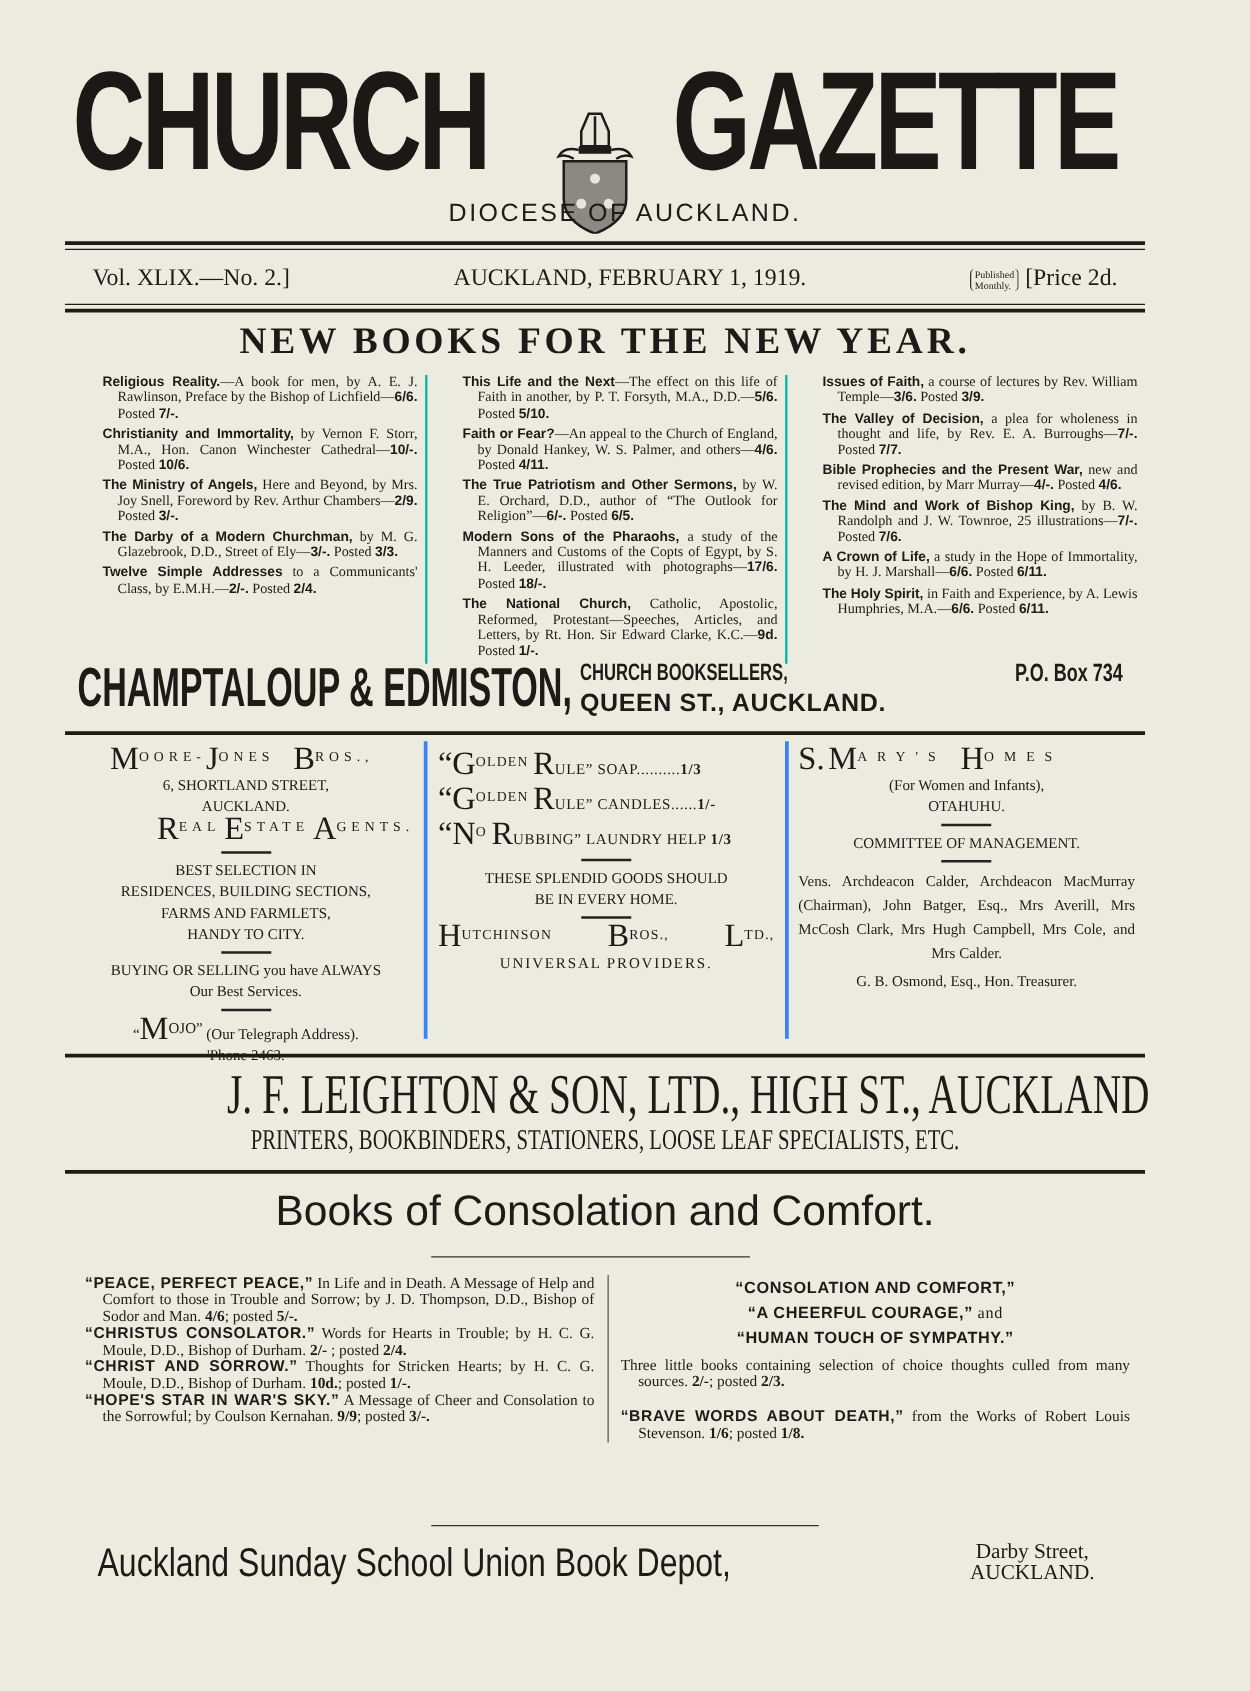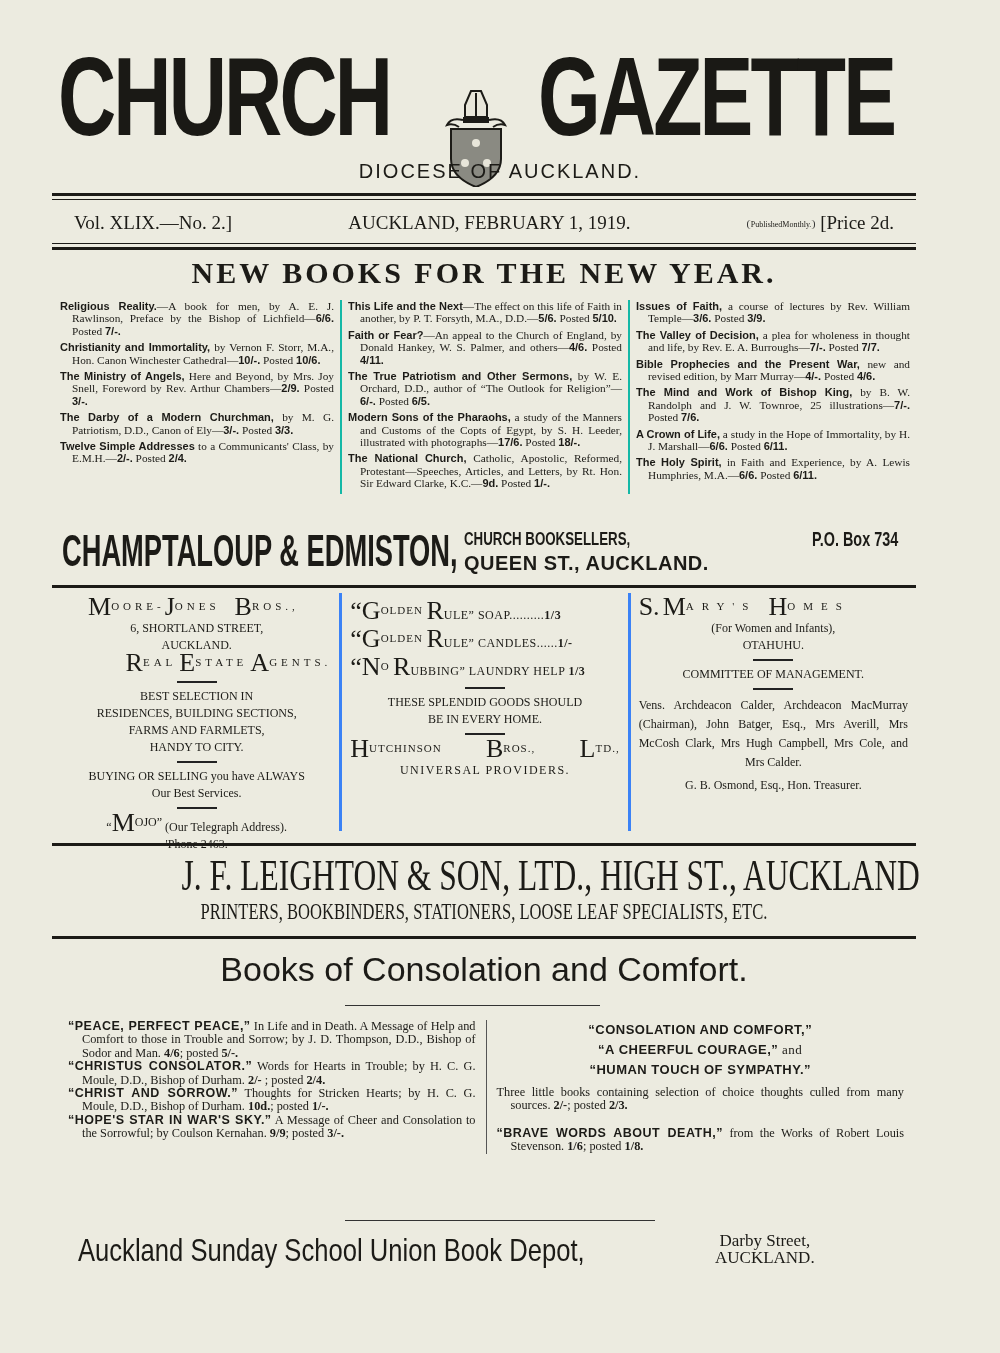--- a/index.html
+++ b/index.html
@@ -28,31 +28,31 @@
     font-family: "Liberation Sans", sans-serif; font-size: 20px; letter-spacing: 2px;
   }
   .rule { position: absolute; left: 52px; width: 864px; background: #1c1b17; }
 
   .volline {
     position: absolute; top: 212px; left: 52px; width: 864px;
     display: flex; justify-content: space-between; align-items: center;
     font-size: 19px; padding: 0 22px; box-sizing: border-box;
     font-family: "Liberation Serif", serif;
   }
-  .pubmon { display: inline-flex; flex-direction: row; font-size: 8px; line-height: 9px; text-align:left; border-left: 1px solid #333; border-right:1px solid #333; border-radius: 4px; padding: 0 3px; vertical-align: middle; }
+  .pubmon { display: inline-flex; flex-direction: column; font-size: 8px; line-height: 9px; text-align:left; border-left: 1px solid #333; border-right:1px solid #333; border-radius: 4px; padding: 0 3px; vertical-align: middle; }
 
   .books-title {
     position: absolute; top: 256px; left: 52px; width: 864px; text-align: center;
     font-family: "Liberation Serif", serif; font-weight: bold; font-size: 30px; letter-spacing: 3px;
   }
 
   .cols3 { position: absolute; top: 300px; left: 54px; width: 862px; display: flex; }
   .col3 { flex: 1; padding: 0 6px; box-sizing: border-box; }
   .col3 + .col3 { border-left: 2px solid #14b8a6; }
-  .bk { font-size: 11.3px; line-height: 12.4px; margin-bottom: 4px; text-align: justify; padding-left: 12px; text-indent: -12px; }
+  .bk { font-size: 11.3px; line-height: 12.4px; margin-bottom: 4px; text-align: justify; padding-left: 12px; text-indent: -12px; margin-left: 22px; }
   .bk b { font-family: "Liberation Sans", sans-serif; font-size: 11px; }
 
   .champ { position: absolute; top: 528px; left: 62px; width: 860px; height: 50px; }
   .champ-name {
     position: absolute; left: 0; top: 0; font-family: "Liberation Sans", sans-serif; font-weight: bold;
     font-size: 44px; line-height: 46px; transform: scaleX(0.62); transform-origin: left top; white-space: nowrap;
   }
   .champ-sub1 { position: absolute; left: 402px; top: 0; font-family:"Liberation Sans",sans-serif; font-size: 19px; transform: scaleX(0.7); transform-origin:left top; white-space:nowrap; font-weight:bold; }
   .champ-sub2 { position: absolute; left: 402px; top: 24px; font-family:"Liberation Sans",sans-serif; font-weight:bold; font-size: 20px; white-space:nowrap; letter-spacing: 0.5px;}
   .champ-po { position: absolute; left: 750px; top: 0; font-family:"Liberation Sans",sans-serif; font-weight:bold; font-size: 20px; transform: scaleX(0.72); transform-origin:left top; white-space:nowrap; }
@@ -75,21 +75,21 @@
   .cols2 { position: absolute; top: 1020px; left: 58px; width: 856px; display: flex; }
   .col2 { flex: 1; padding: 0 10px; box-sizing: border-box; }
   .col2 + .col2 { border-left: 1px solid #555; }
   .cb { font-size: 12.3px; line-height: 13.4px; text-align: justify; padding-left: 14px; text-indent: -14px; margin-bottom: 0; }
   .cb .t { font-family: "Liberation Sans", sans-serif; font-size: 12.5px; font-weight: bold; letter-spacing: 0.5px; }
   .center-t { text-align: center; font-family: "Liberation Sans", sans-serif; font-size: 13px; font-weight: bold; line-height: 20px; letter-spacing: 0.5px; }
   .center-t span.n { font-family: "Liberation Serif", serif; font-weight: normal; }
 
   .depot { position: absolute; top: 1232px; left: 78px; width: 860px; }
   .depot-name { position: absolute; left: 0; top: 0; font-family: "Liberation Sans", sans-serif; font-size: 32px; transform: scaleX(0.8); transform-origin: left top; white-space: nowrap; }
-  .depot-addr { position: absolute; left: 637px; top: 0; font-size: 17px; line-height: 17px; text-align: center; }
+  .depot-addr { position: absolute; left: 698px; top: 0; font-size: 17px; line-height: 17px; text-align: center; }
 </style>
 </head>
 <body>
 
 <div class="masthead">
   <div class="mast-word mast-church">CHURCH</div>
   <svg class="crest" viewBox="0 0 66 100">
     <path d="M28 4 L38 4 L44 18 L44 30 L22 30 L22 18 Z" fill="#e8e6da" stroke="#1c1b17" stroke-width="2"></path>
     <line x1="33" y1="6" x2="33" y2="30" stroke="#1c1b17" stroke-width="2"></line>
     <rect x="20" y="30" width="26" height="6" fill="#1c1b17"></rect>
@@ -122,21 +122,21 @@
 <div class="rule" style="top:243px;height:1px;"></div>
 <div class="rule" style="top:247px;height:3px;"></div>
 
 <div class="books-title">NEW BOOKS FOR THE NEW YEAR.</div>
 
 <div class="cols3">
   <div class="col3">
     <div class="bk"><b>Religious Reality.</b><span>—A book for men, by A. E. J. Rawlinson, Preface by the Bishop of Lichfield—</span><b>6/6.</b><span> Posted </span><b>7/-.</b></div>
     <div class="bk"><b>Christianity and Immortality,</b><span> by Vernon F. Storr, M.A., Hon. Canon Winchester Cathedral—</span><b>10/-.</b><span> Posted </span><b>10/6.</b></div>
     <div class="bk"><b>The Ministry of Angels,</b><span> Here and Beyond, by Mrs. Joy Snell, Foreword by Rev. Arthur Chambers—</span><b>2/9.</b><span> Posted </span><b>3/-.</b></div>
-    <div class="bk"><b>The Darby of a Modern Churchman,</b><span> by M. G. Patriotism, D.D., Canon of Ely—</span><b>3/-.</b><span> Posted </span><b>3/3.</b></div>
+    <div class="bk"><b>The Darby of a Modern Churchman,</b><span> by M. G. Glazebrook, D.D., Street of Ely—</span><b>3/-.</b><span> Posted </span><b>3/3.</b></div>
     <div class="bk"><b>Twelve Simple Addresses</b><span> to a Communicants' Class, by E.M.H.—</span><b>2/-.</b><span> Posted </span><b>2/4.</b></div>
   </div>
   <div class="col3">
     <div class="bk"><b>This Life and the Next</b><span>—The effect on this life of Faith in another, by P. T. Forsyth, M.A., D.D.—</span><b>5/6.</b><span> Posted </span><b>5/10.</b></div>
     <div class="bk"><b>Faith or Fear?</b><span>—An appeal to the Church of England, by Donald Hankey, W. S. Palmer, and others—</span><b>4/6.</b><span> Posted </span><b>4/11.</b></div>
     <div class="bk"><b>The True Patriotism and Other Sermons,</b><span> by W. E. Orchard, D.D., author of “The Outlook for Religion”—</span><b>6/-.</b><span> Posted </span><b>6/5.</b></div>
     <div class="bk"><b>Modern Sons of the Pharaohs,</b><span> a study of the Manners and Customs of the Copts of Egypt, by S. H. Leeder, illustrated with photographs—</span><b>17/6.</b><span> Posted </span><b>18/-.</b></div>
     <div class="bk"><b>The National Church,</b><span> Catholic, Apostolic, Reformed, Protestant—Speeches, Articles, and Letters, by Rt. Hon. Sir Edward Clarke, K.C.—</span><b>9d.</b><span> Posted </span><b>1/-.</b></div>
   </div>
   <div class="col3">

